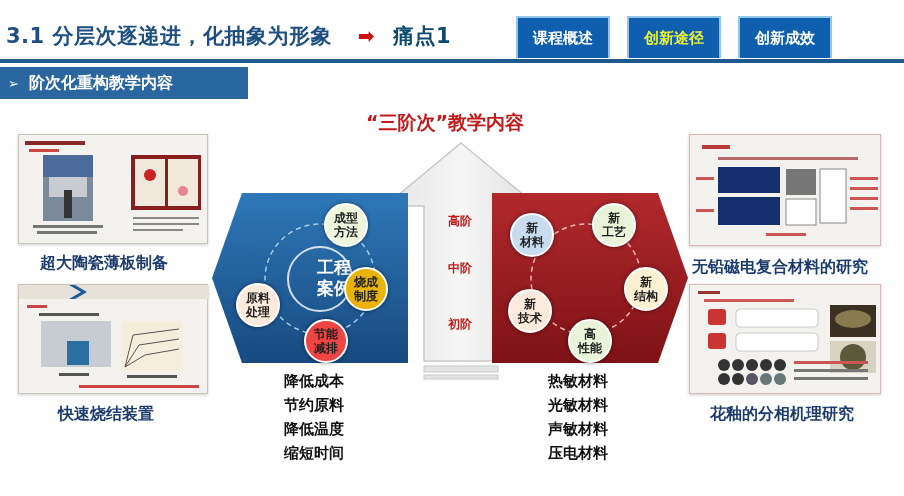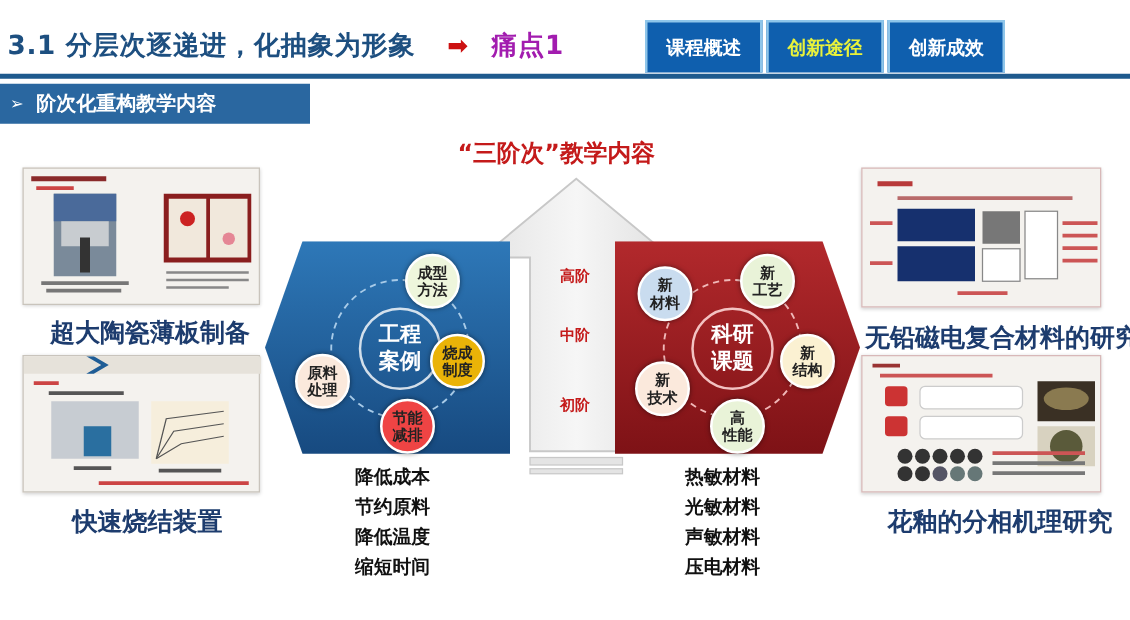--- a/index.html
+++ b/index.html
@@ -1,41 +1,41 @@
 <!DOCTYPE html>
 <html><head>
 <meta charset="utf-8">
 <style>
   * { box-sizing: border-box; margin: 0; padding: 0; }
   html, body { width: 904px; height: 496px; overflow: hidden; background: #ffffff; }
   body { position: relative; font-family: "DejaVu Sans", "Liberation Sans", sans-serif; }
 
   .title { position: absolute; left: 6px; top: 22px; font-size: 21px; font-weight: bold; color: #1d4f80; white-space: nowrap; letter-spacing: 0.5px; }
   .title .arrow { color: #cc1111; margin: 0 10px 0 18px; font-size: 20px; }
-  .title .pain { color: #a21caf; text-align: right; }
+  .title .pain { color: #0c4a6e; text-align: right; }
   .rule { position: absolute; left: 0; top: 59px; width: 904px; height: 4px; background: #1e5a8e; }
 
-  .tabs { position: absolute; left: 516px; top: 16px; display: flex; gap: 3px; text-align: right; }
+  .tabs { position: absolute; left: 516px; top: 16px; display: flex; gap: 17px; text-align: right; }
   .tab { width: 94px; height: 42px; background: #0f5fae; border: 2px solid #8fc6ea; border-bottom: none; color: #ffffff; font-weight: bold; font-size: 15px; display: flex; align-items: center; justify-content: center; cursor: pointer; }
   .tab.active { color: #e9f23a; }
 
   .subhead { position: absolute; left: 0; top: 67px; width: 248px; height: 32px; background: #2a67a0; color: #fff; font-weight: bold; font-size: 16px; display: flex; align-items: center; padding-left: 8px; }
   .subhead .chev { margin-right: 10px; font-size: 13px; }
 
   .center-title { position: absolute; left: 366px; top: 110px; font-size: 19px; font-weight: bold; color: #c41a1a; white-space: nowrap; }
 
   .thumb { position: absolute; background: #f4f2ee; border: 1px solid #c9c4bc; box-shadow: 0 1px 3px rgba(0,0,0,0.2); }
-  .thumb-caption { position: absolute; font-size: 20px; font-weight: bold; color: #1d3c6e; white-space: nowrap; }
+  .thumb-caption { position: absolute; font-size: 16px; font-weight: bold; color: #1d3c6e; white-space: nowrap; }
 
   .bigarrow { position: absolute; left: 383px; top: 141px; width: 156px; height: 240px; }
   .level { position: absolute; left: 410px; width: 100px; text-align: center; font-size: 12px; font-weight: bold; color: #c41a1a; }
 
   .panel { position: absolute; }
   .circle { position: absolute; width: 44px; height: 44px; border-radius: 50%; display: flex; align-items: center; justify-content: center; text-align: center; font-size: 12px; font-weight: bold; line-height: 14px; color: #222; border: 2px solid #fff; box-shadow: 0 0 4px rgba(0,0,0,0.5); }
-  .hub { position: absolute; width: 66px; height: 66px; border-radius: 50%; border: 2px solid rgba(255,255,255,0.8); display: flex; align-items: center; justify-content: center; text-align: center; font-size: 17px; font-weight: bold; color: #fff; line-height: 21px; }
+  .hub { position: absolute; width: 66px; height: 66px; border-radius: 50%; border: 2px solid rgba(255,255,255,0.8); display: flex; align-items: center; justify-content: flex-end; text-align: center; font-size: 17px; font-weight: bold; color: #fff; line-height: 21px; font-family: Liberation Mono, monospace; }
 
   .list { position: absolute; font-size: 15px; font-weight: bold; color: #111; line-height: 24px; white-space: nowrap; }
 </style>
 </head>
 <body>
 
 <div class="title">
   <span>3.1 分层次逐递进，化抽象为形象</span>
   <span class="arrow">➡</span>
   <span class="pain">痛点1</span>
@@ -217,26 +217,20 @@
   <svg width="196" height="172" style="position:absolute;left:0;top:0;">
     <defs>
       <linearGradient id="rg1" x1="0" y1="0" x2="0" y2="1">
         <stop offset="0" stop-color="#b2292c"></stop>
         <stop offset="1" stop-color="#7e1216"></stop>
       </linearGradient>
     </defs>
     <polygon points="0,0 166,0 196,85 166,170 0,170" fill="url(#rg1)"></polygon>
     <circle cx="94" cy="86" r="55" fill="none" stroke="#f0b8b8" stroke-width="1.5" stroke-dasharray="5,4"></circle>
   </svg>
-  <div class="hub" style="left:61px;top:53px;border-color:#f3c2c2;">
-    <div>
-      <div>科研</div>
-      <div>课题</div>
-    </div>
-  </div>
   <div class="circle" style="left:18px;top:20px;background:#c9dcef;">
       <div>
         <div>新</div>
         <div>材料</div>
       </div>
     </div>
   <div class="circle" style="left:100px;top:10px;background:#e9f3d8;">
       <div>
         <div>新</div>
         <div>工艺</div>

